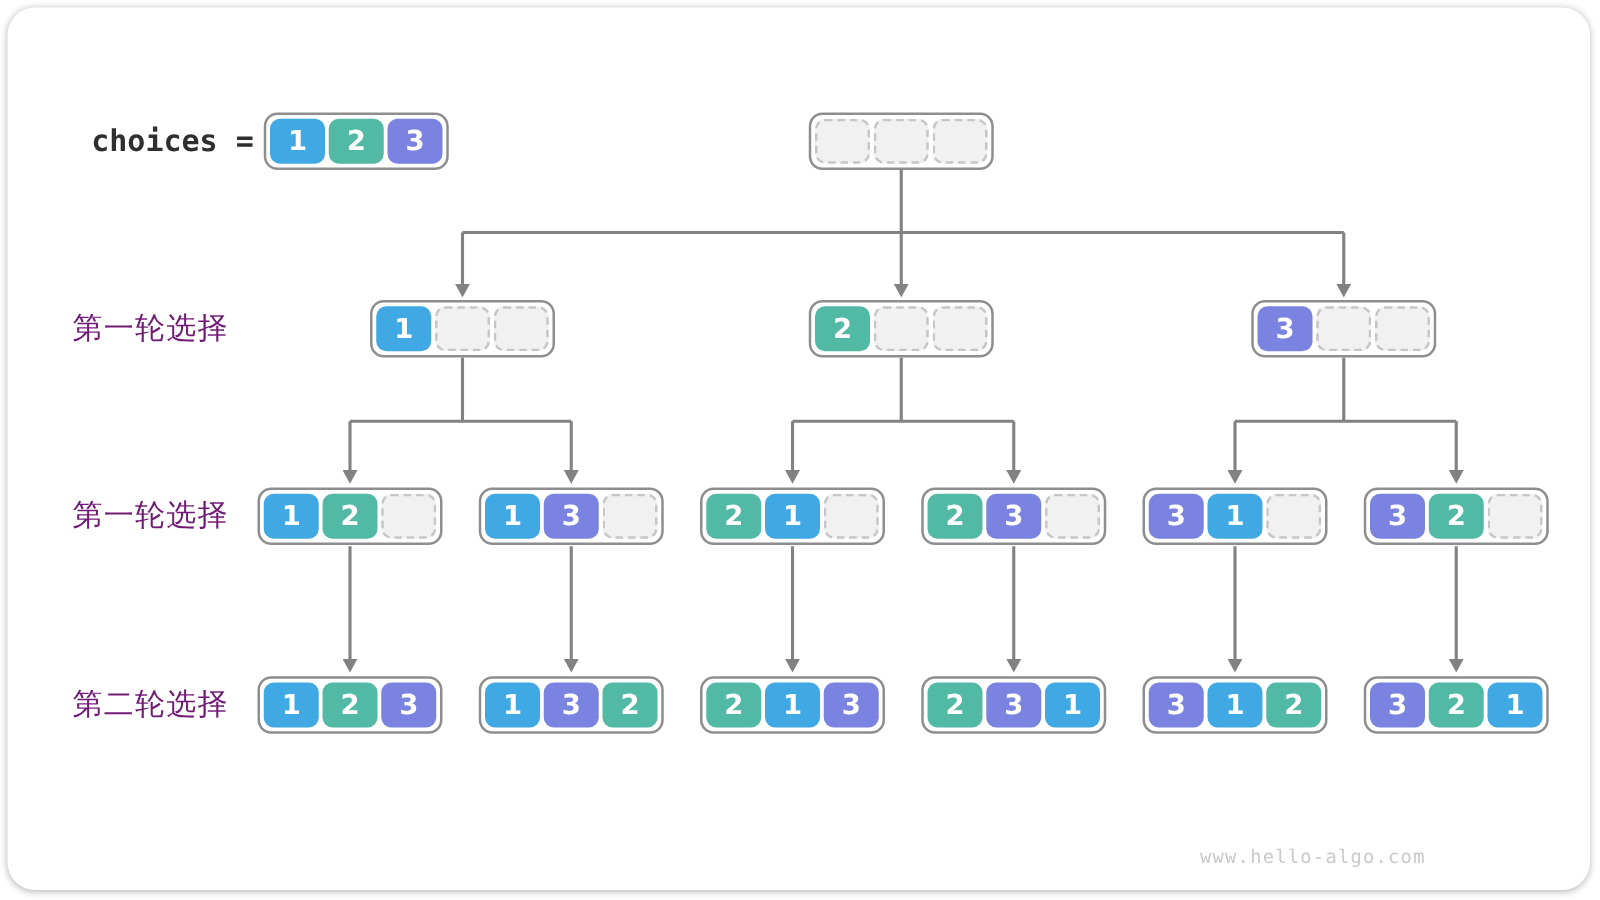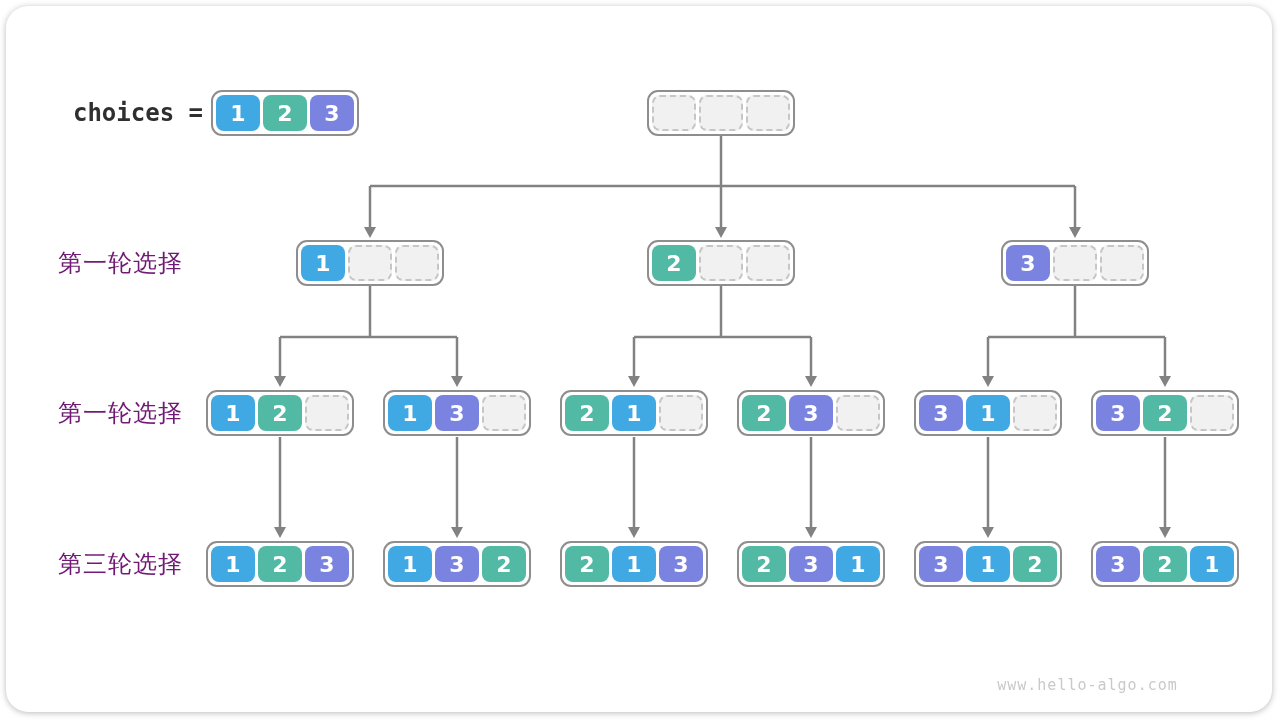--- a/index.html
+++ b/index.html
@@ -4,21 +4,21 @@
 <style>
   html,body{margin:0;padding:0;background:#fff;}
   .stage{position:relative;width:1280px;height:720px;font-family:"Liberation Sans","DejaVu Sans",sans-serif;overflow:hidden;padding-left:16px;}
   .card{position:absolute;left:6px;top:6px;width:1266px;height:706px;background:#fff;border-radius:22px;box-shadow:0 1px 6px rgba(0,0,0,0.28);}
   .connectors{position:absolute;left:0;top:0;width:1280px;height:720px;pointer-events:none;}
   .code-label{position:absolute;font-family:"DejaVu Sans Mono","Liberation Mono",monospace;font-weight:bold;font-size:24px;color:#2f2f2f;text-align:right;line-height:30px;}
   .row-label{position:absolute;left:58px;font-size:24px;color:#701a75;line-height:46px;letter-spacing:1px;font-weight:500;}
   .box{position:absolute;box-sizing:border-box;width:148px;height:46px;background:#fff;border:2px solid #8e8e8e;border-radius:11px;padding:3px;display:flex;gap:3px;}
   .cell{box-sizing:border-box;width:44px;height:36px;border-radius:8px;display:flex;align-items:center;justify-content:center;color:#fff;font-size:22px;font-weight:600;font-family:"DejaVu Sans","Liberation Sans",sans-serif;}
   .cell.empty{background:#f1f1f1;border:2px dashed #c6c6c6;}
-  .watermark{position:absolute;top:676px;left:960px;width:255px;text-align:center;font-family:"DejaVu Sans Mono","Liberation Mono",monospace;font-size:15px;color:#c9c9c9;letter-spacing:1px;}
+  .watermark{position:absolute;top:676px;left:960px;width:255px;text-align:left;font-family:"DejaVu Sans Mono","Liberation Mono",monospace;font-size:15px;color:#c9c9c9;letter-spacing:1px;}
 </style>
 </head>
 <body>
 
 <div class="stage">
   <div class="card"></div>
 
   <svg class="connectors" viewBox="0 0 1280 720">
     <defs>
       <marker id="arrow" markerUnits="userSpaceOnUse" markerWidth="12" markerHeight="12" refX="2" refY="6" orient="auto">
@@ -52,21 +52,21 @@
       <path d="M811 437 V529" marker-end="url(#arrow)"></path>
       <path d="M988 437 V529" marker-end="url(#arrow)"></path>
       <path d="M1165 437 V529" marker-end="url(#arrow)"></path>
     </g>
   </svg>
 
   <div class="code-label" style="left:23px;top:98px;width:180px">choices =</div>
 
   <div class="row-label" style="top:240px">第一轮选择</div>
   <div class="row-label" style="top:390px">第一轮选择</div>
-  <div class="row-label" style="top:541px">第三轮选择</div>
+  <div class="row-label" style="top:541px">第二轮选择</div>
 
   <div id="boxes">
       <div class="box" style="left: 211px; top: 90px;">
         <div class="cell" style="background: rgb(64, 168, 226);">1</div>
         <div class="cell" style="background: rgb(82, 185, 165);">2</div>
         <div class="cell" style="background: rgb(122, 132, 224);">3</div>
       </div>
       <div class="box" style="left: 647px; top: 90px;">
         <div class="cell empty"></div>
         <div class="cell empty"></div>

